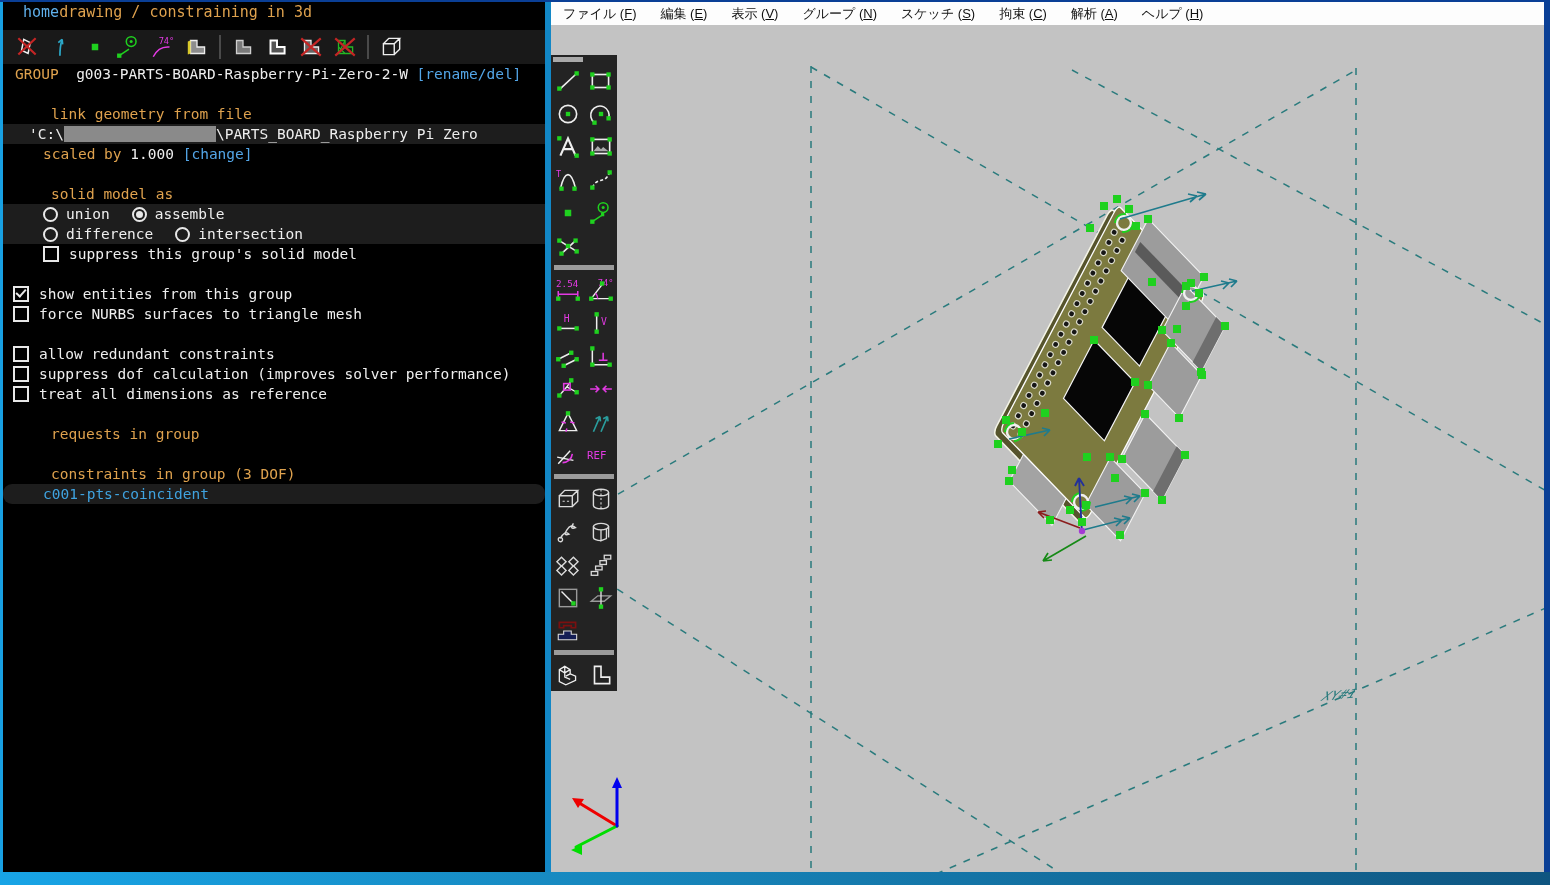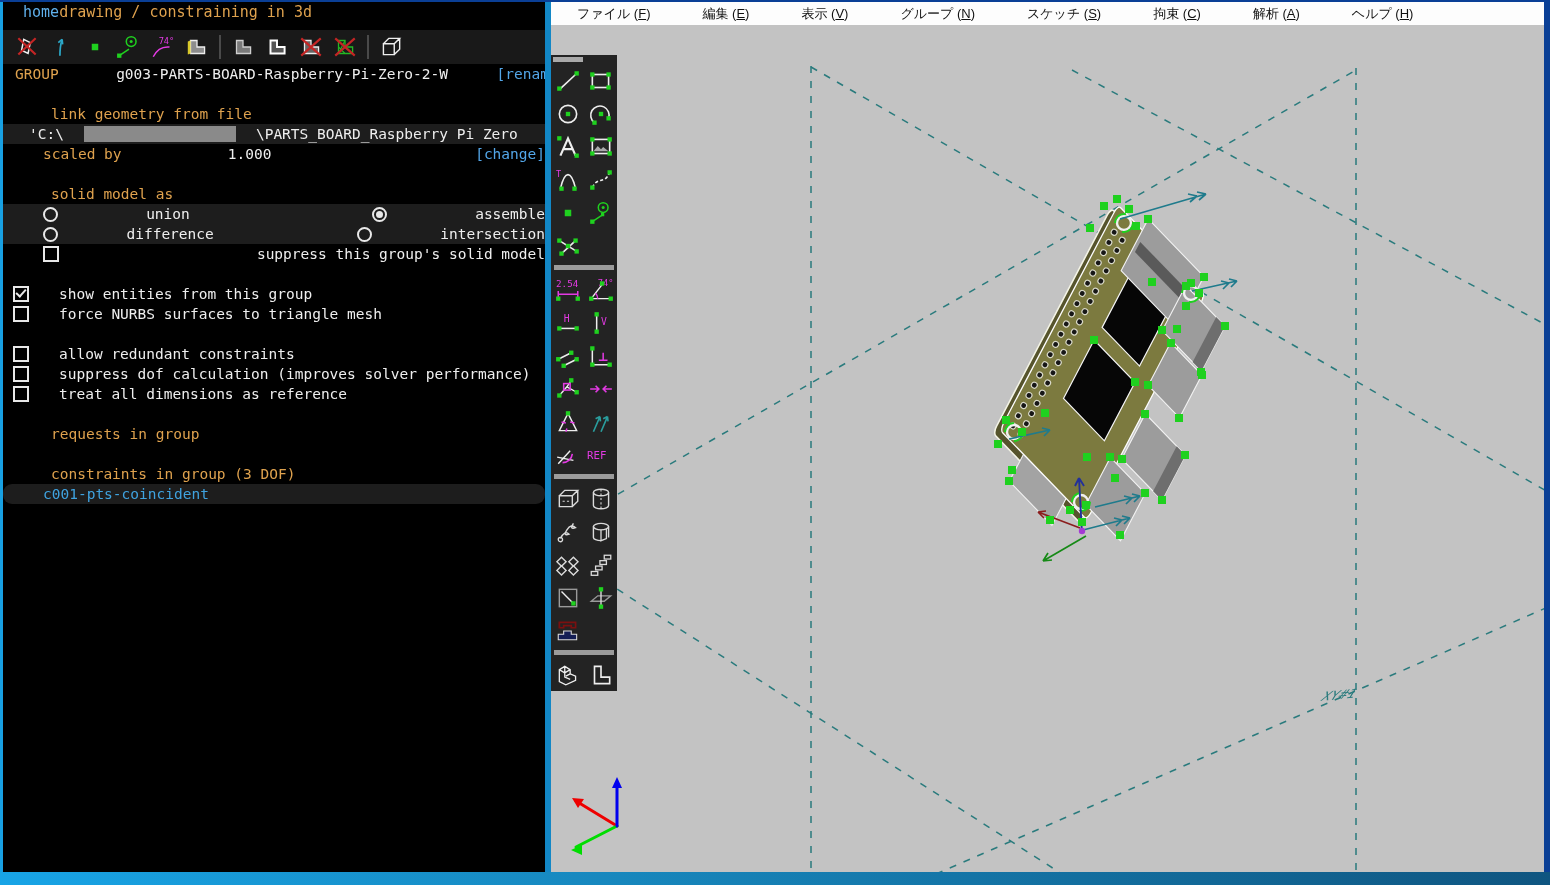--- a/index.html
+++ b/index.html
@@ -14,37 +14,37 @@
   
   #left-panel{position:absolute;left:3px;top:2px;width:542px;height:870px;background:#000;color:#e8e8e8;}
   #tabbar{position:absolute;left:0;top:1px;width:100%;height:26px;display:flex;align-items:flex-start;font-size:15px;}
   .tab-home{color:#5fb0ec;margin-left:20px;}
   .tab-mode{color:#dfa24e;}
   #lp-toolbar{position:absolute;left:0;top:28px;width:100%;height:34px;background:#191919;display:flex;align-items:center;gap:6px;padding-left:10px;box-sizing:border-box;}
   .lt{width:28px;height:28px;flex:none;display:flex;align-items:center;justify-content:center;}
   .lt-div{width:2px;height:24px;background:#4a4a4a;flex:none;margin:0 2px;}
 
   #lp-rows{position:absolute;left:0;top:62px;width:100%;}
-  .row{height:20px;display:flex;align-items:center;font-size:14.5px;white-space:pre;color:#eee;gap:20px;}
+  .row{height:20px;display:flex;align-items:center;font-size:14.5px;white-space:pre;color:#eee;}
   .hl{background:#1d1d1d;}
   .tan{color:#dfa24e;}
   .lnk{color:#53a6e8;}
   .cyanlnk{color:#3fa3e0;border-radius:9px;}
   .sp{height:20px;}
-  .ind12{padding-left:12px;} .ind20{padding-left:20px;margin-left:28px;} .ind26{padding-left:26px;} .ind40{padding-left:40px;justify-content:space-between;} .ind22{padding-left:10px;}
+  .ind12{padding-left:12px;} .ind20{padding-left:20px;margin-left:28px;} .ind26{padding-left:26px;} .ind40{padding-left:40px;} .ind22{padding-left:10px;}
   .redact{display:inline-block;width:152px;height:16px;background:#8a8a8a;vertical-align:middle;}
   .cbx{width:12px;height:12px;border:2px solid #e8e8e8;margin-right:10px;position:relative;flex:none;}
   .cbx.on::before{content:"";position:absolute;left:1px;top:1px;width:8px;height:4px;border-left:2px solid #e8e8e8;border-bottom:2px solid #e8e8e8;transform:rotate(-48deg);}
   .rad{width:11px;height:11px;border:2px solid #e8e8e8;border-radius:50%;margin-right:8px;position:relative;flex:none;}
   .rad.on::before{content:"";position:absolute;inset:2px;background:#e8e8e8;border-radius:50%;}
   .rgap{width:22px;flex:none;}
 
   
   #menubar{position:absolute;left:551px;top:2px;width:993px;height:23px;background:#fdfdfd;border-bottom:1px solid #d5d5d5;display:flex;align-items:center;font-family:"Liberation Sans",sans-serif;font-size:13px;color:#111;}
-  .mi{padding:0 26px;height:100%;display:flex;align-items:center;}
+  .mi{padding:0 12px;height:100%;display:flex;align-items:center;}
   .mi u{text-decoration:underline;}
 
   
   #strip{position:absolute;left:551px;top:55px;width:66px;height:636px;background:#232323;}
   .handle{width:30px;height:5px;background:#a9a9a9;margin:2px 0 2px 2px;}
   .sep{width:60px;height:5px;background:#9b9b9b;margin:3px auto;}
   .trow{display:flex;justify-content:space-around;align-items:center;height:33px;}
   .ti{width:30px;height:30px;display:flex;align-items:center;justify-content:center;}
 
   

